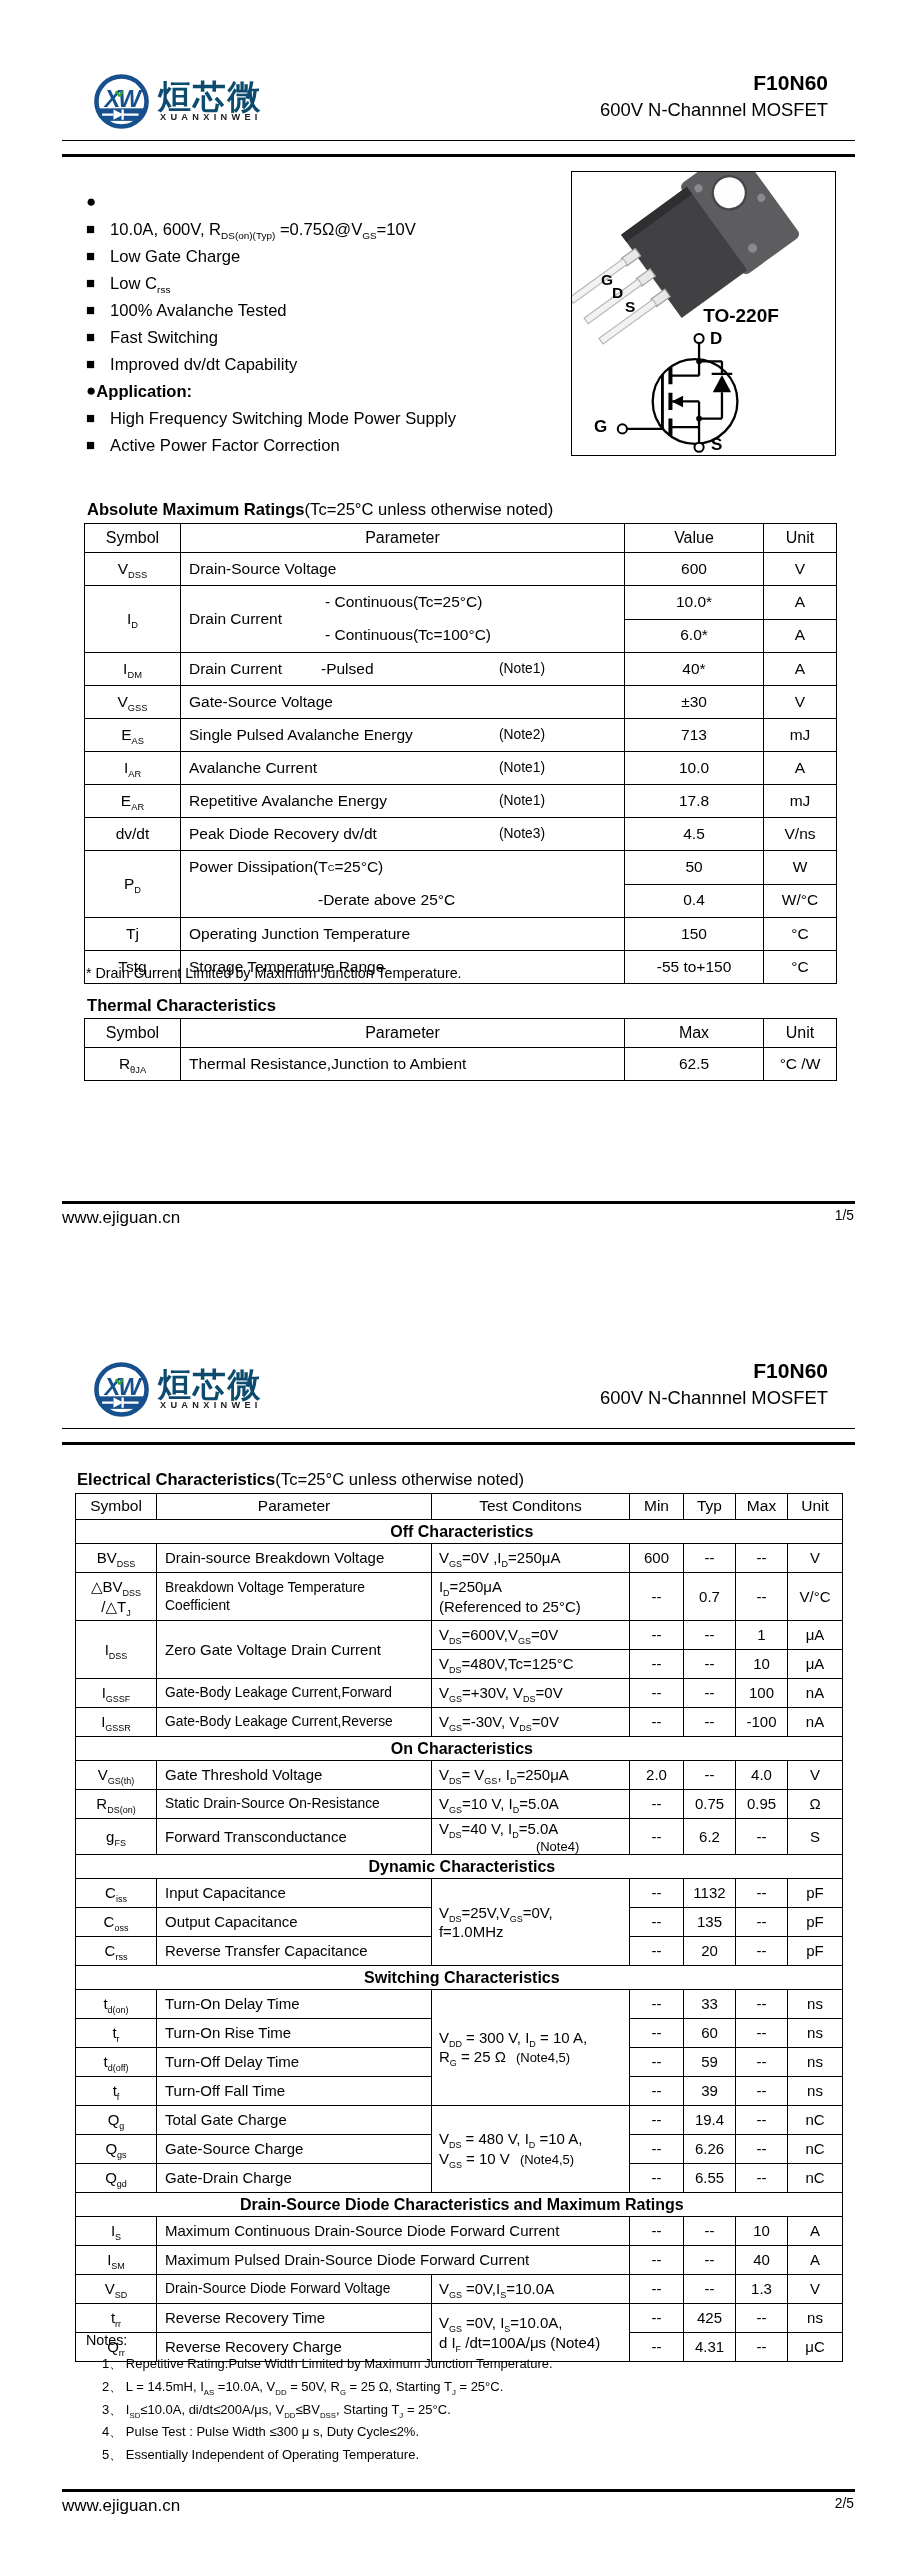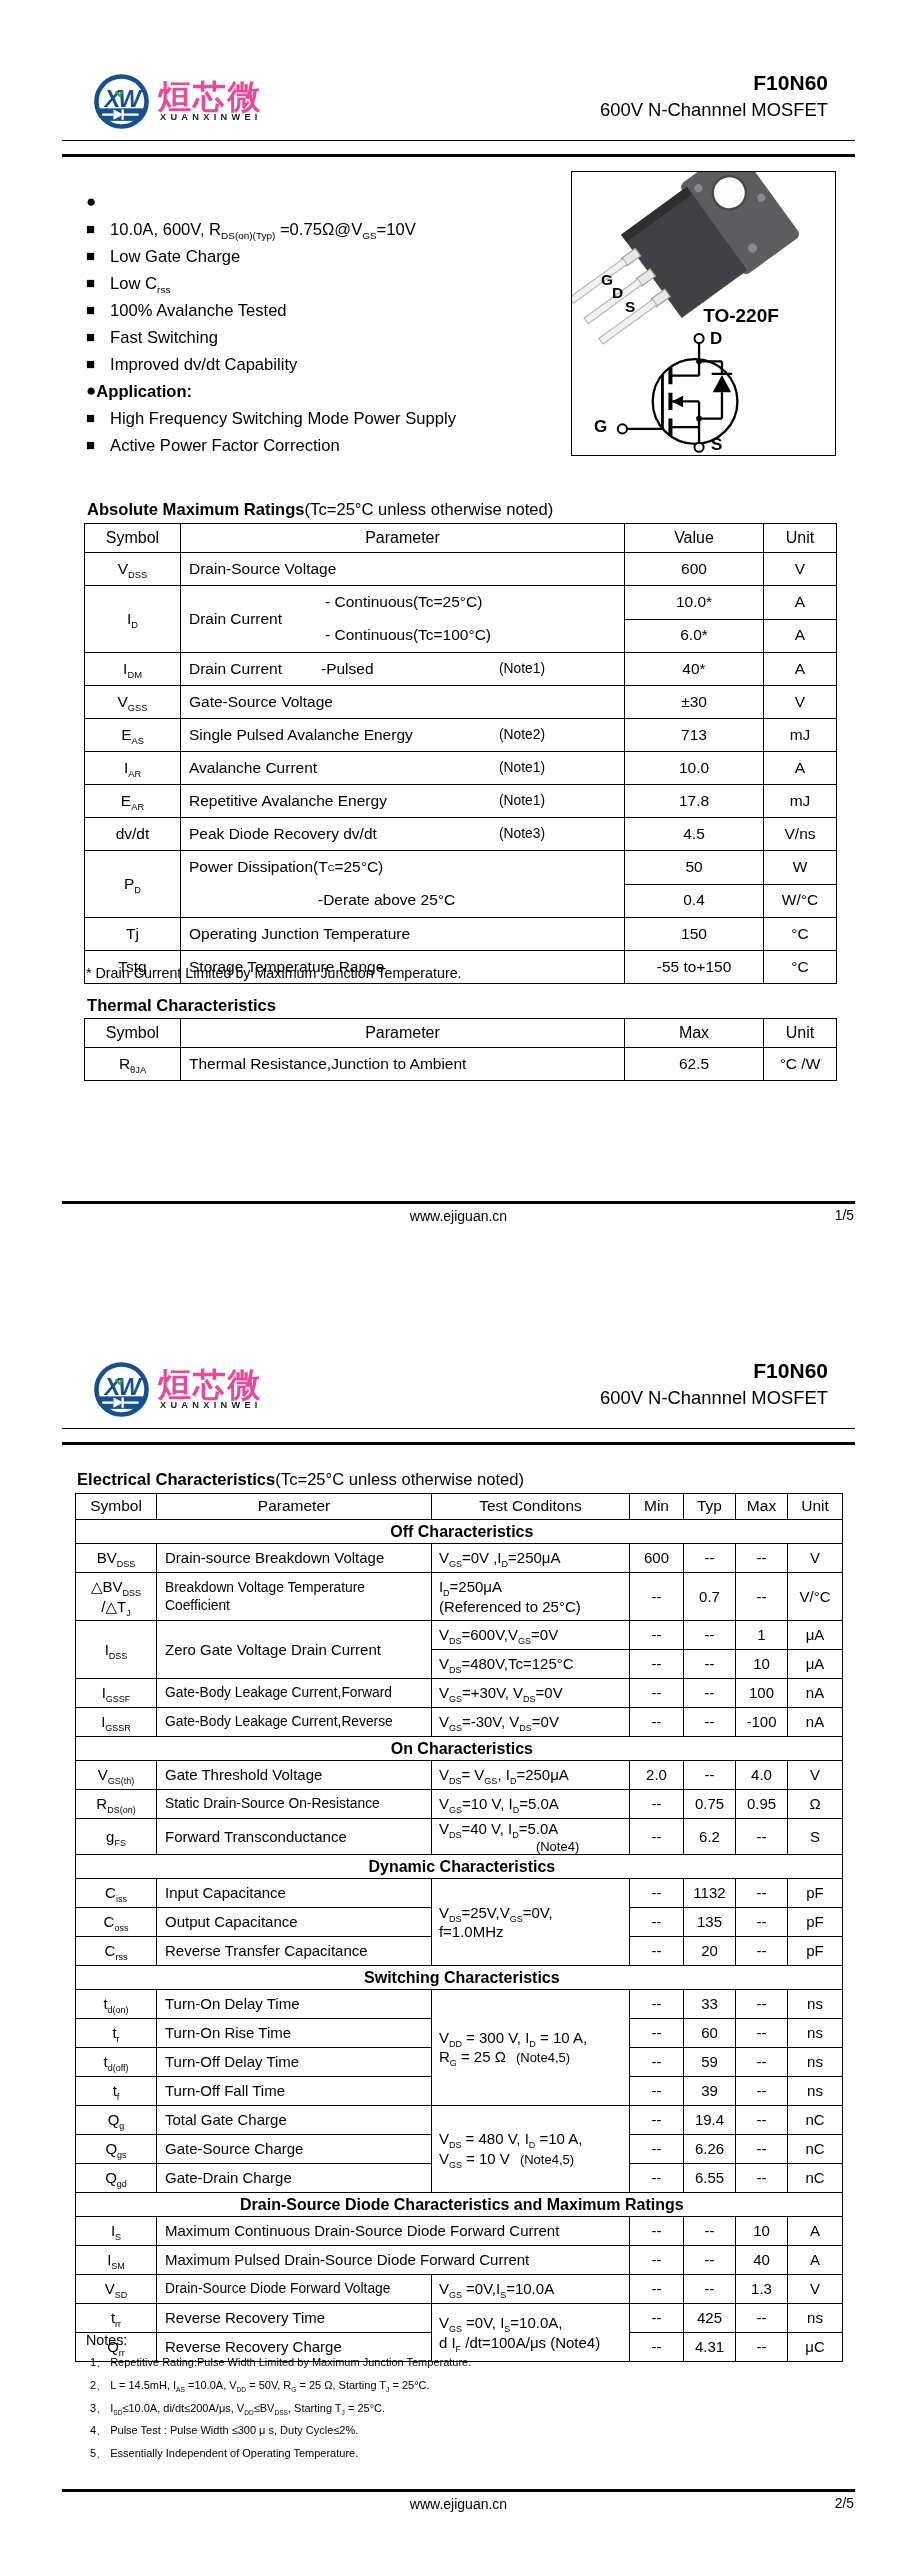--- a/index.html
+++ b/index.html
@@ -4,29 +4,29 @@
 <style>
   *{box-sizing:border-box;margin:0;padding:0}
   html,body{background:#fff}
   body{width:910px;height:2576px;position:relative;font-family:"Liberation Sans","DejaVu Sans",sans-serif;color:#000;}
   .page{position:absolute;left:0;width:910px;height:1288px;background:#fff;overflow:hidden}
   #p1{top:0}
   #p2{top:1288px}
   sub{font-size:0.60em;line-height:0}
   
   .logo-svg{position:absolute;left:93px;top:73px;width:57px;height:57px}
-  .cn{position:absolute;left:158px;top:75px;font-size:33px;font-weight:600;letter-spacing:1.7px;color:#ec4899}
+  .cn{position:absolute;left:158px;top:75px;font-size:33px;font-weight:600;letter-spacing:1.7px;color:#0c4a6e}
   .en{position:absolute;left:160px;top:112px;font-size:9.2px;letter-spacing:4.3px;color:#222;font-weight:600}
   .part{position:absolute;right:82px;top:71px;font-size:21px;font-weight:bold;text-align:center}
   .subt{position:absolute;right:82px;top:99px;font-size:18.4px;text-align:left}
   .rule{position:absolute;left:62px;width:793px;background:#000}
   .thin{top:140px;height:1.1px}
   .thick{top:154px;height:2.9px}
   .f-rule{position:absolute;left:62px;width:793px;height:2.9px;top:1201px;background:#000}
-  .f-url{position:absolute;left:62px;width:793px;top:1208px;font-size:14px;text-align:center}
+  .f-url{position:absolute;left:62px;width:793px;top:1208px;font-size:17px;}
   .f-pg{position:absolute;left:791px;width:63px;top:1208px;font-size:13.8px;text-align:right}
   
   .feat{position:absolute;left:86px;display:flex;align-items:flex-start;font-size:16.6px;white-space:nowrap}
   .feat .dot{font-size:17px;line-height:18.4px}
   .feat .sq{font-size:15px;line-height:18.4px;margin-right:15px}
   .feat .txt{line-height:19.5px}
   .feat.appl .txt{font-weight:bold}
   
   .pkgbox{position:absolute;left:571px;top:171px;width:265px;height:285px;border:1.7px solid #000}
   .pkg-svg{position:absolute;left:0;top:0;width:261px;height:282px}
@@ -63,21 +63,21 @@
   .ec .sec td{height:24px;font-size:16px;font-weight:bold;text-align:center;padding-left:5.7px}
   .ec .dr td{height:29px}
   .ec .t84 td{height:48px}
   .ec .t60 td{height:34px}
   .ec .l{display:block;line-height:1.3}
   .gnote{display:block;padding-left:97px;font-size:13px}
   .swnt{margin-left:10px;font-size:13px}
   .ec .sm{font-size:13.8px}
   
   .notes-t{position:absolute;left:86px;font-size:14.3px}
-  .note{position:absolute;left:90px;font-size:11px;white-space:nowrap}
+  .note{position:absolute;left:102px;font-size:13px;white-space:nowrap}
 </style>
 </head>
 <body>
 
 <div class="page" id="p1">
 
   <svg class="logo-svg" viewBox="0 0 100 100">
     <defs>
         <clipPath id="lc1">
           <circle cx="50" cy="50" r="43"></circle>

